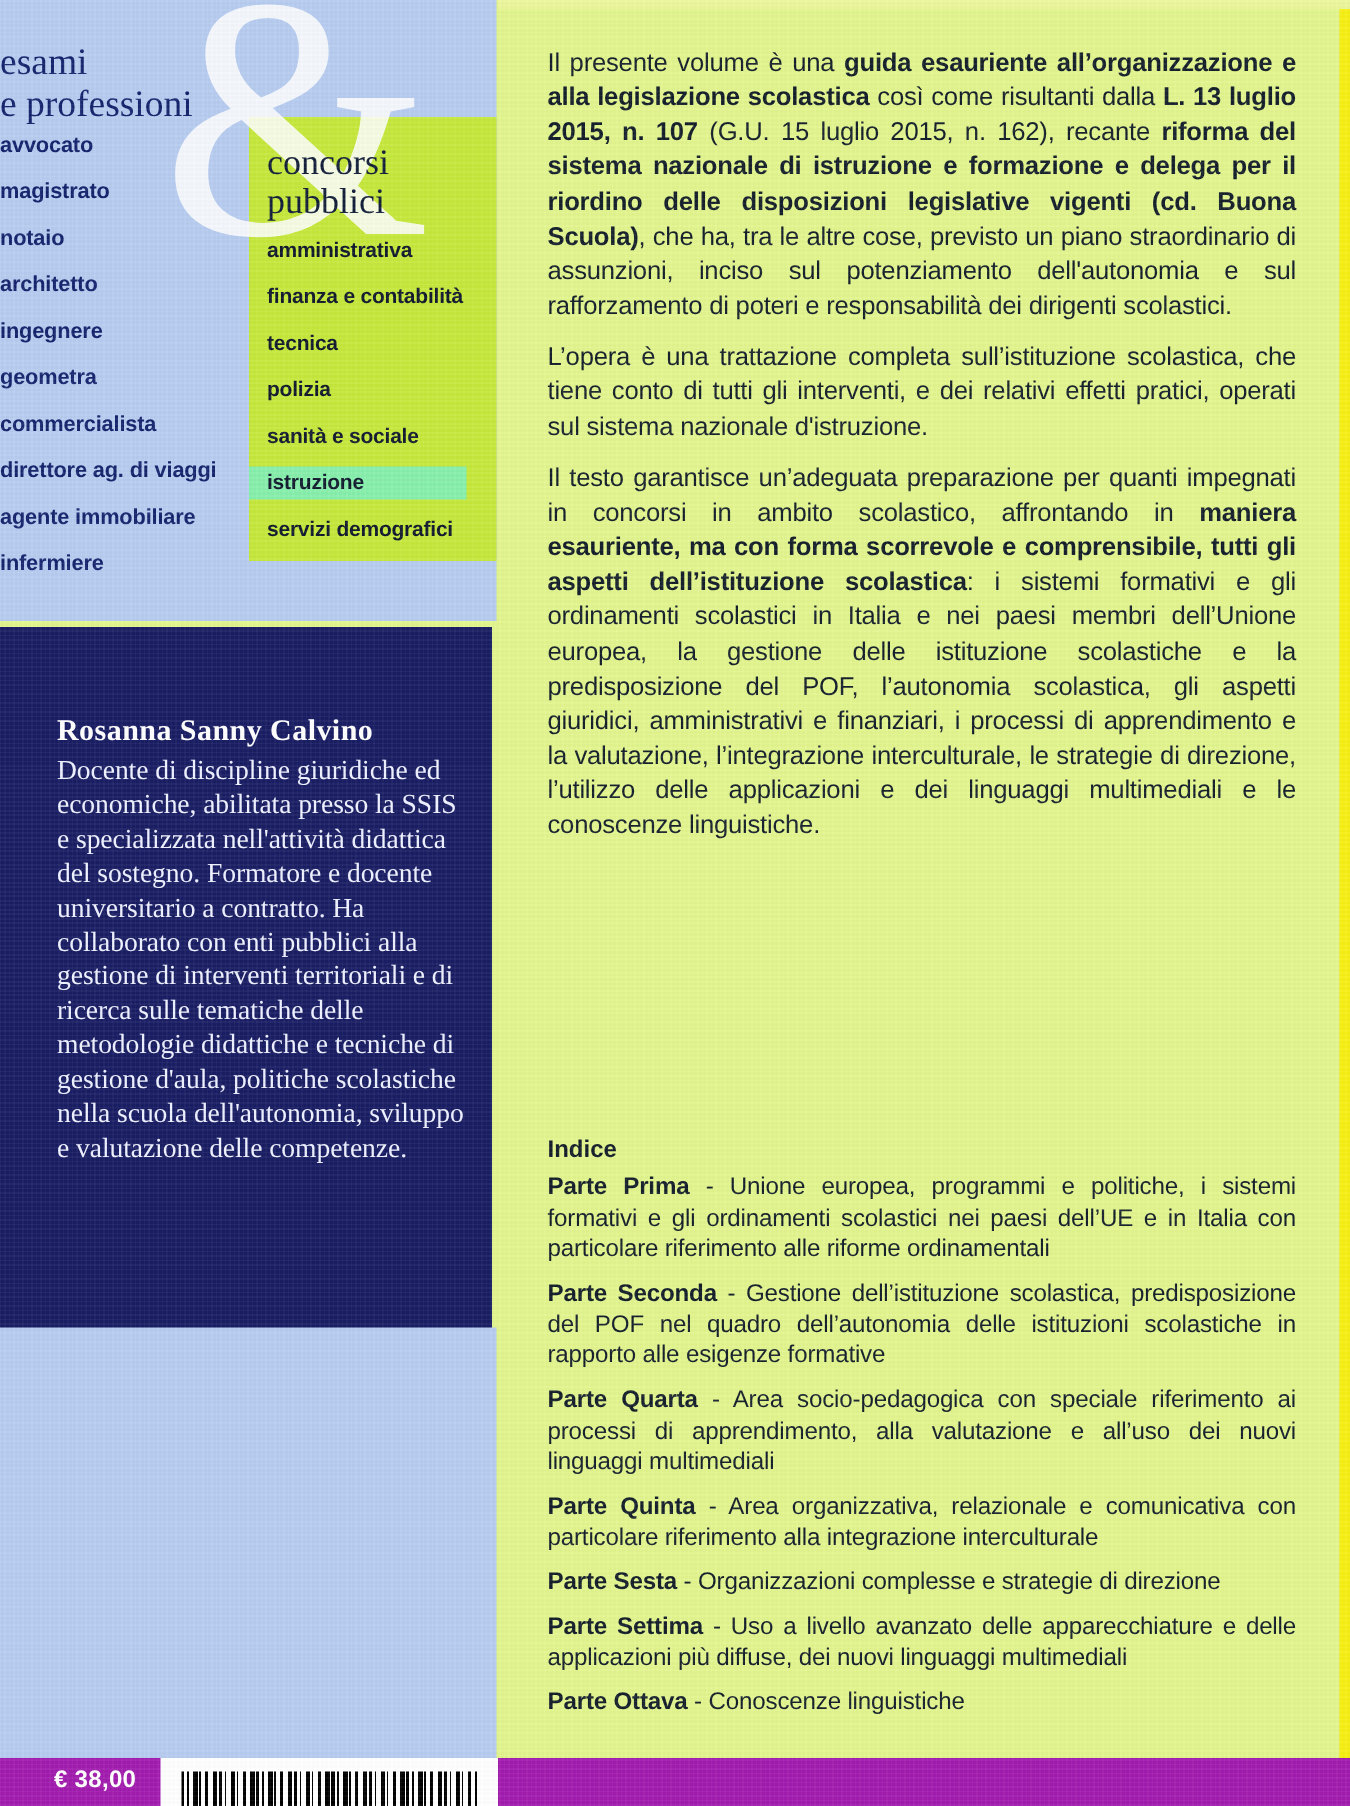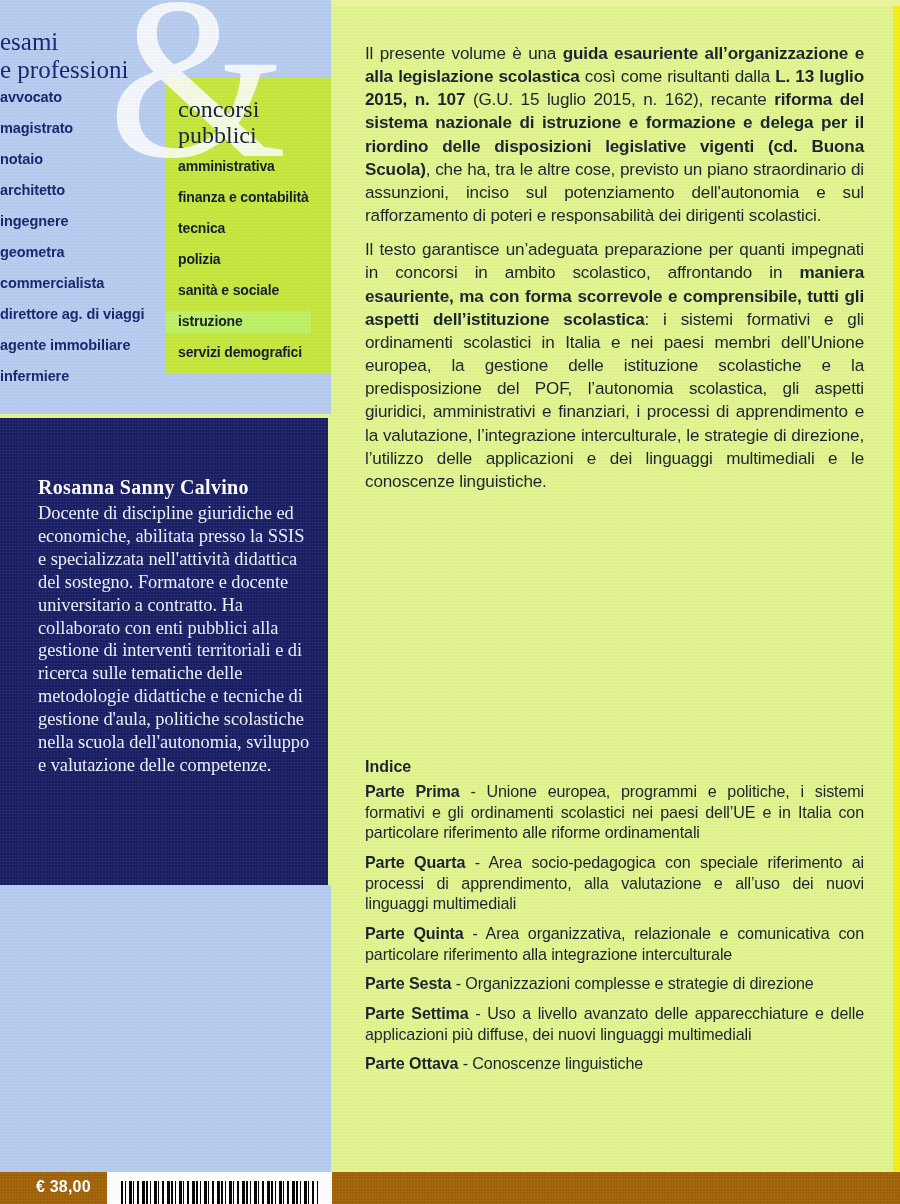--- a/index.html
+++ b/index.html
@@ -131,21 +131,21 @@
     list-style: none;
     font-size: 14px;
     font-weight: bold;
     color: #121a2e;
     line-height: 1;
     padding: 3px 0 5px 12px;
     margin-bottom: 9px;
     letter-spacing: -0.15px;
   }
   .concorsi-list li.hl {
-    background: #bef264;
+    background: #86efac;
     color: #121a2e;
   }
 
   
   .author-box {
     position: absolute;
     left: 0; top: 418px;
     width: 328px; height: 563px;
     background: #1a1e63;
     z-index: 10;
@@ -176,21 +176,21 @@
     width: 331px; height: 287px;
     background: #b7cdf0;
     z-index: 10;
   }
 
   
   .bottom-bar {
     position: absolute;
     left: 0; bottom: 0;
     width: 900px; height: 32px;
-    background: #a16207;
+    background: #a21caf;
     z-index: 20;
   }
   .price {
     position: absolute;
     left: 36px; top: 6px;
     font-size: 16px;
     font-weight: bold;
     color: #ffffff;
     letter-spacing: .2px;
   }
@@ -205,21 +205,21 @@
     width: 100%; height: 23px;
     background: repeating-linear-gradient(90deg,
       #000 0 2px, #fff 2px 4px, #000 4px 5px, #fff 5px 8px,
       #000 8px 11px, #fff 11px 12px, #000 12px 13px, #fff 13px 16px,
       #000 16px 18px, #fff 18px 21px, #000 21px 24px, #fff 24px 25px);
   }
 
   
   .main {
     position: absolute;
-    left: 332px; top: 12px;
+    left: 332px; top: 0;
     width: 561px; height: 1172px;
     z-index: 11;
     padding: 30px 29px 0 33px;
   }
 
   .body-p {
     font-size: 17.1px;
     line-height: 1.355;
     color: #16202c;
     margin-bottom: 11px;
@@ -300,27 +300,29 @@
 
   <div class="author-box">
     <div class="author-name">Rosanna Sanny Calvino</div>
     <div class="author-bio">Docente di discipline giuridiche ed economiche, abilitata presso la SSIS e specializzata nell'attività didattica del sostegno. Formatore e docente universitario a contratto. Ha collaborato con enti pubblici alla gestione di interventi territoriali e di ricerca sulle tematiche delle metodologie didattiche e tecniche di gestione d'aula, politiche scolastiche nella scuola dell'autonomia, sviluppo e valutazione delle competenze.</div>
   </div>
 
   <div class="blue-bottom"></div>
 
   <div class="main">
     <p class="body-p">Il presente volume è una <b>guida esauriente all’organizzazione e alla legislazione scolastica</b> così come risultanti dalla <b>L. 13 luglio 2015, n. 107</b> (G.U. 15 luglio 2015, n. 162), recante <b>riforma del sistema nazionale di istruzione e formazione e delega per il riordino delle disposizioni legislative vigenti (cd. Buona Scuola)</b>, che ha, tra le altre cose, previsto un piano straordinario di assunzioni, inciso sul potenziamento dell'autonomia e sul rafforzamento di poteri e responsabilità dei dirigenti scolastici.</p>
+    <p class="body-p">L’opera è una trattazione completa sull’istituzione scolastica, che tiene conto di tutti gli interventi, e dei relativi effetti pratici, operati sul sistema nazionale d'istruzione.</p>
     <p class="body-p">Il testo garantisce un’adeguata preparazione per quanti impegnati in concorsi in ambito scolastico, affrontando in <b>maniera esauriente, ma con forma scorrevole e comprensibile, tutti gli aspetti dell’istituzione scolastica</b>: i sistemi formativi e gli ordinamenti scolastici in Italia e nei paesi membri dell’Unione europea, la gestione delle istituzione scolastiche e la predisposizione del POF, l’autonomia scolastica, gli aspetti giuridici, amministrativi e finanziari, i processi di apprendimento e la valutazione, l’integrazione interculturale, le strategie di direzione, l’utilizzo delle applicazioni e dei linguaggi multimediali e le conoscenze linguistiche.</p>
   </div>
 
   <div class="indice-wrap">
     <div class="indice-title">Indice</div>
     <div class="idx-list">
       <p class="idx-item"><b>Parte Prima</b><span> - Unione europea, programmi e politiche, i sistemi formativi e gli ordinamenti scolastici nei paesi dell’UE e in Italia con particolare riferimento alle riforme ordinamentali</span></p>
+      <p class="idx-item"><b>Parte Seconda</b><span> - Gestione dell’istituzione scolastica, predisposizione del POF nel quadro dell’autonomia delle istituzioni scolastiche in rapporto alle esigenze formative</span></p>
       <p class="idx-item"><b>Parte Quarta</b><span> - Area socio-pedagogica con speciale riferimento ai processi di apprendimento, alla valutazione e all’uso dei nuovi linguaggi multimediali</span></p>
       <p class="idx-item"><b>Parte Quinta</b><span> - Area organizzativa, relazionale e comunicativa con particolare riferimento alla integrazione interculturale</span></p>
       <p class="idx-item"><b>Parte Sesta</b><span> - Organizzazioni complesse e strategie di direzione</span></p>
       <p class="idx-item"><b>Parte Settima</b><span> - Uso a livello avanzato delle apparecchiature e delle applicazioni più diffuse, dei nuovi linguaggi multimediali</span></p>
       <p class="idx-item"><b>Parte Ottava</b><span> - Conoscenze linguistiche</span></p>
     </div>
   </div>
 
   <div class="right-bleed"></div>
   <div class="top-bleed"></div>

